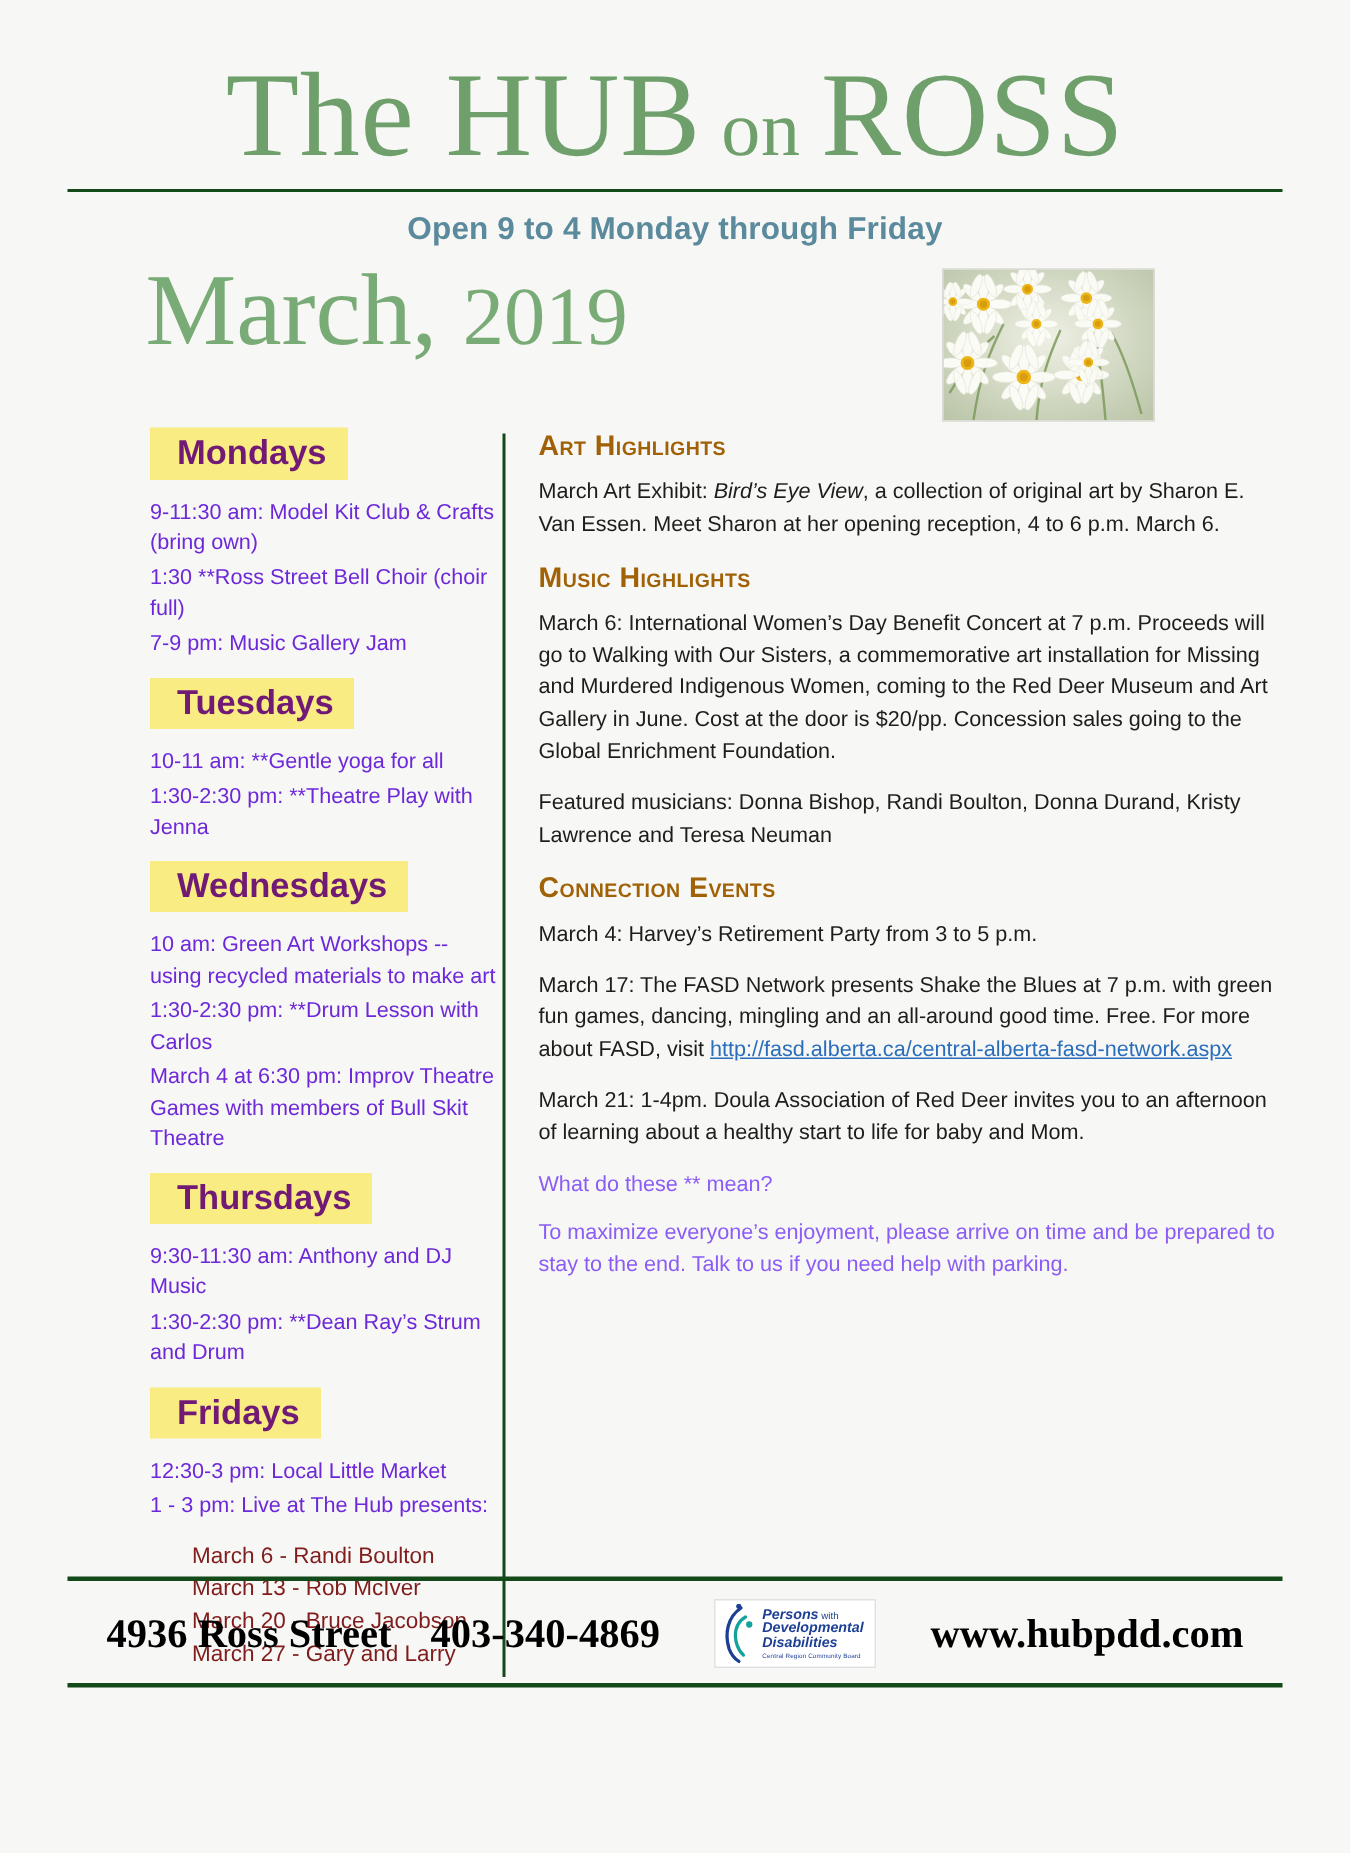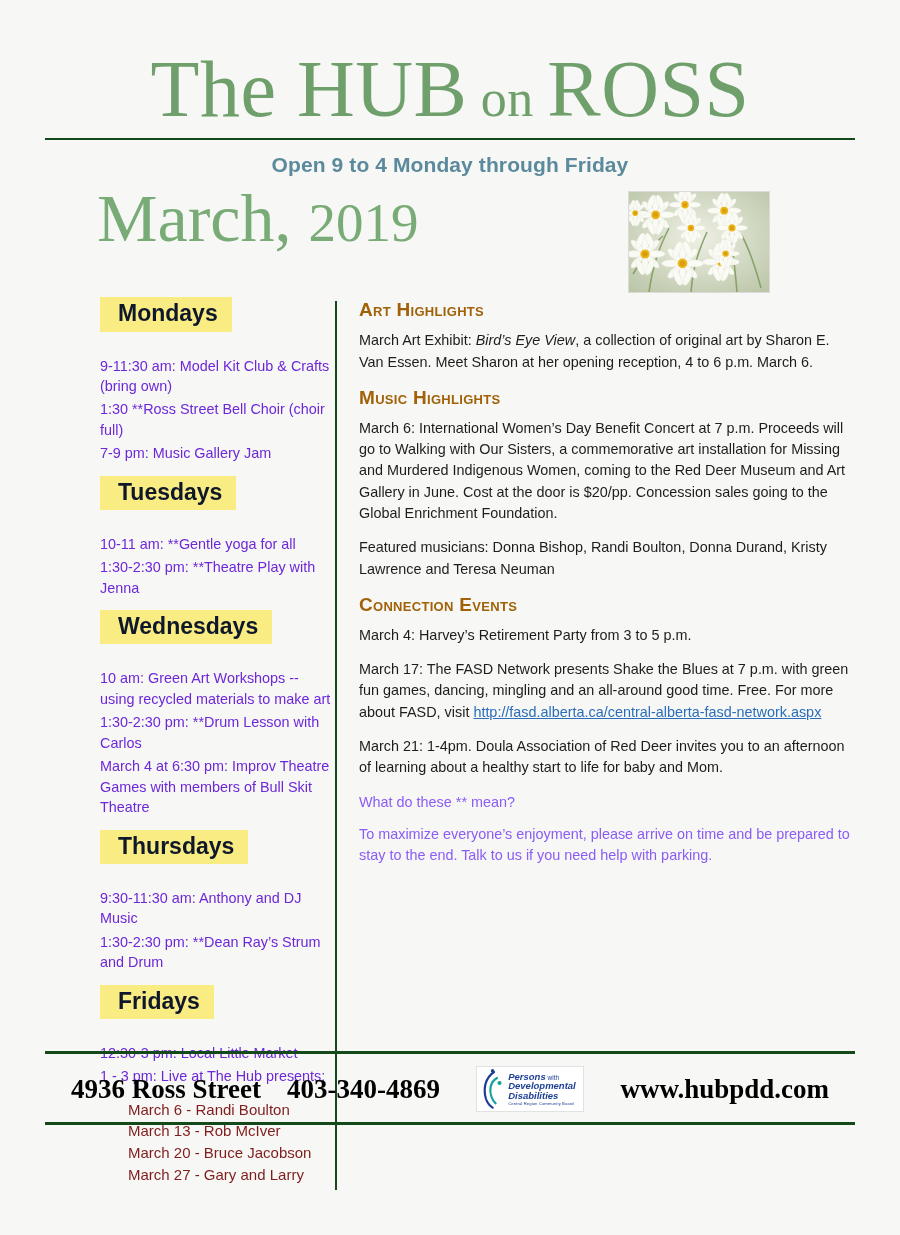--- a/index.html
+++ b/index.html
@@ -14,21 +14,21 @@
     color: #1a1a1a;
     overflow: hidden;
     position: relative;
   }
 
   .page {
     position: relative;
     width: 900px;
     height: 1235px;
     box-sizing: border-box;
-    padding: 16px 45px;
+    padding: 4px 45px;
   }
 
   
   .masthead {
     padding-top: 34px;
     text-align: center;
   }
   .masthead-title {
     font-family: "Liberation Serif", serif;
     color: #6fa06c;
@@ -112,26 +112,26 @@
     flex: 1;
     padding-left: 22px;
     box-sizing: border-box;
   }
 
   
   .day-block { margin-bottom: 4px; }
   .day-heading {
     display: inline-block;
     background: #f8ec82;
-    color: #0f172a;
+    color: #701a75;
     font-size: 23px;
     font-weight: bold;
     padding: 3px 14px 4px 18px;
     line-height: 1.18;
-    margin-bottom: 24px;
+    margin-bottom: 12px;
   }
   .day-items {
     margin: 0 0 12px 0;
     padding: 0;
     list-style: none;
   }
   .day-items li {
     font-size: 14.4px;
     line-height: 1.42;
     color: #6d28d9;

